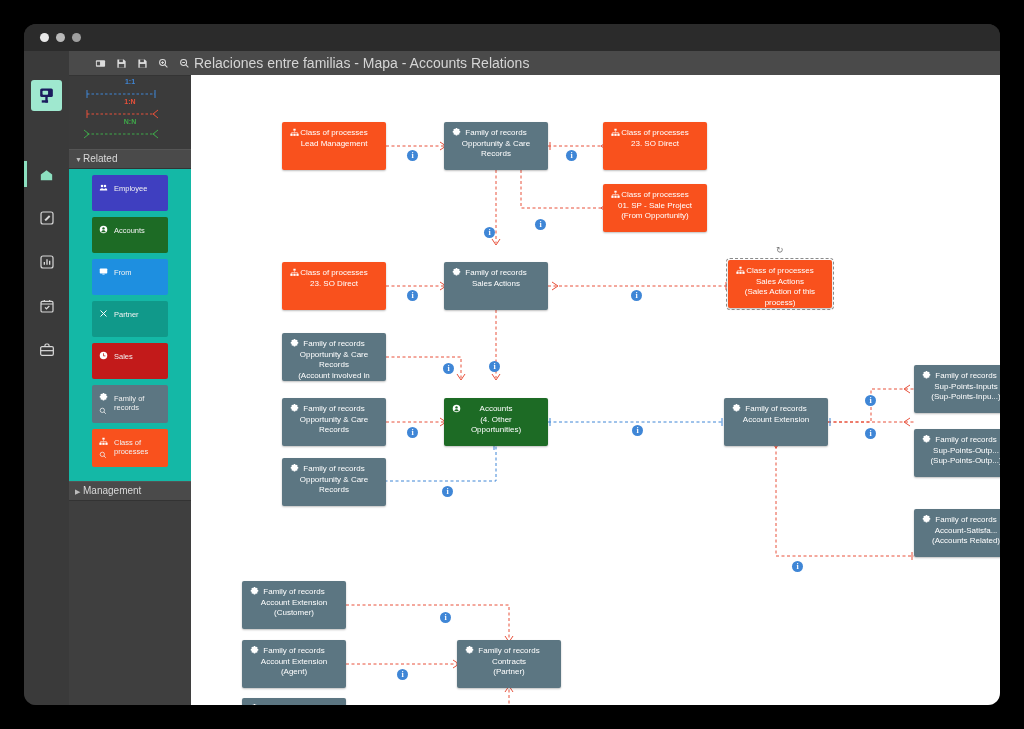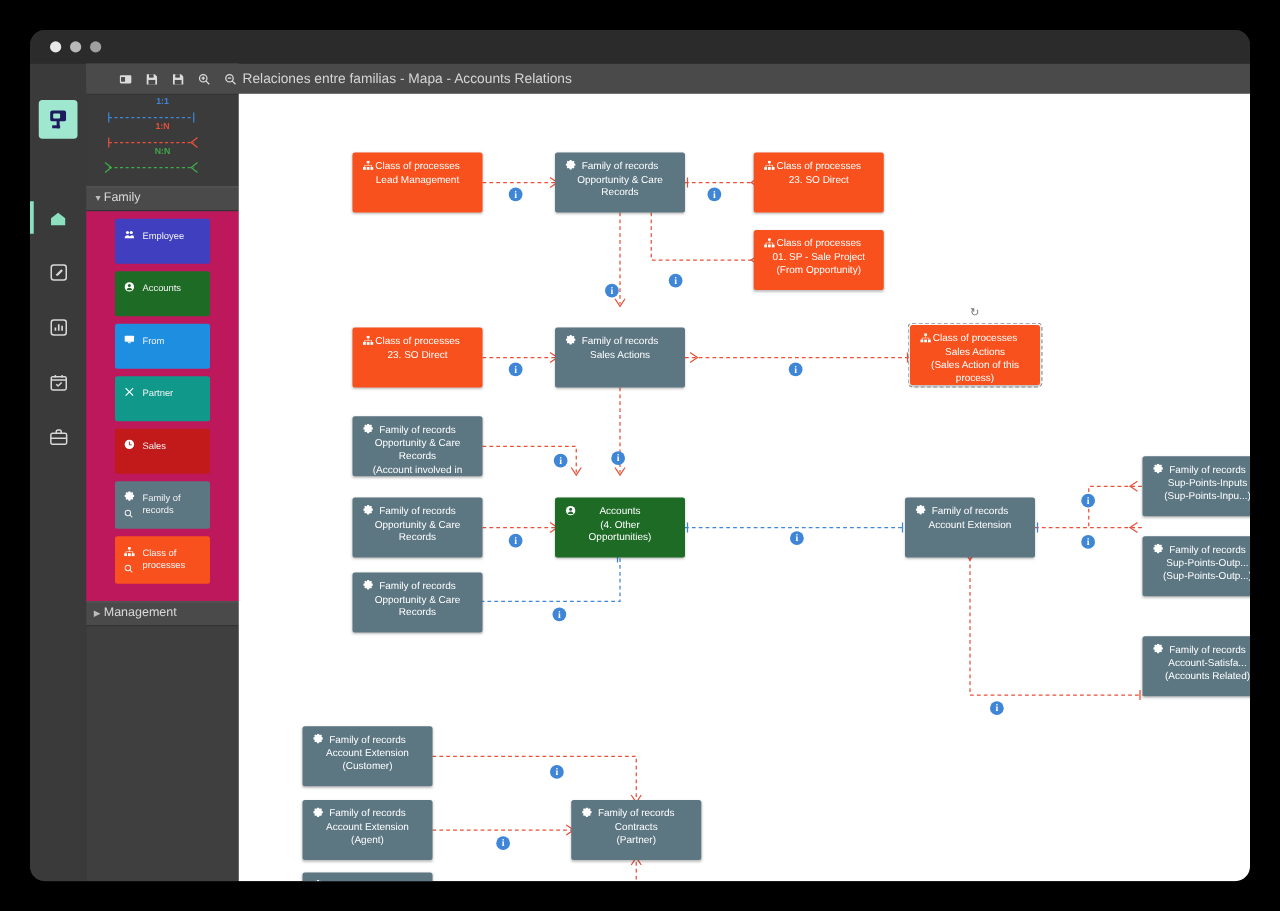--- a/index.html
+++ b/index.html
@@ -36,42 +36,42 @@
   }
   .sec-head{
     height:18px;line-height:18px;background:#4a4a4a;color:#d9d9d9;font-size:10px;
     padding-left:6px;border-top:1px solid #555;border-bottom:1px solid #333;
   }
   .sec-head .car{display:inline-block;width:8px;color:#bdbdbd;font-size:7px;}
   #relations-body{background:#3b3b3b;padding:8px 0 10px 0;}
   .rel-row{height:20px;position:relative;}
   .rel-label{position:absolute;left:0;width:100%;top:-1px;text-align:center;font-size:7px;font-weight:bold;}
   .rel-line{position:absolute;left:14px;top:10px;width:76px;height:10px;}
-  #family-body{background:#be185d;padding:6px 0 8px 0;}
+  #family-body{background:#14b8a6;padding:6px 0 8px 0;}
   .fam{
     margin:0 auto 6px auto;width:76px;height:36px;border-radius:2px;position:relative;
     color:#f2f2f2;font-size:7.5px;
   }
   .fam .fi{position:absolute;left:7px;top:8px;color:#fff;}
   .fam .ft{position:absolute;left:22px;top:9px;}
   .fam.tall{height:38px;}
   .fam .srch{position:absolute;left:7px;top:22px;color:#e8e8e8;}
 
   
   #canvas{
     position:absolute;left:167px;top:51px;width:809px;height:630px;background:#fff;overflow:hidden;
   }
   #toolbar{
     position:absolute;left:45px;top:27px;width:931px;height:24px;background:#4a4a4a;
     border-bottom:1px solid #343434;
   }
   #toolbar .tools{position:absolute;left:26px;top:0;height:24px;display:flex;align-items:center;gap:10px;}
   #toolbar .tbi{color:#dcdcdc;display:flex;align-items:center;}
   #toolbar .title{
-    position:absolute;left:125px;top:0;height:32px;line-height:24px;color:#d5d5d5;font-size:11px;
+    position:absolute;left:125px;top:0;height:32px;line-height:24px;color:#d5d5d5;font-size:14px;
   }
 
   
   .node{
     position:absolute;border-radius:2px;color:#fff;text-align:center;
     font-size:8px;line-height:10.5px;overflow:hidden;
     box-shadow:0 1px 2px rgba(0,0,0,.25);
     display:flex;align-items:flex-start;justify-content:center;
   }
   .node .glyph{position:absolute;left:8px;top:6px;}
@@ -171,21 +171,21 @@
           <div class="rel-label" style="color: rgb(63, 170, 74);">N:N</div>
           <svg class="rel-line" viewBox="0 0 76 10">
             <path d="M4 5 H72" stroke="#3faa4a" stroke-dasharray="2.5,2" fill="none"></path>
             <path d="M1 1 l5 4 l-5 4" stroke="#3faa4a" fill="none"></path>
             <path d="M75 1 l-5 4 l5 4" stroke="#3faa4a" fill="none"></path>
           </svg>
         </div>
       </div>
 
     <div class="sec-head">
-      <span class="car">▼</span><span>Family</span>
+      <span class="car">▼</span><span>Related</span>
     </div>
     <div id="family-body">
         <div class="fam" style="background: rgb(63, 63, 192);">
           <span class="fi"><svg width="9" height="9" viewBox="0 0 24 24" fill="#fff">
               <circle cx="8" cy="8" r="3.4"></circle>
               <circle cx="16" cy="8" r="3.4"></circle>
               <path d="M2 20c0-4 3-6 6-6s6 2 6 6zM12 20c.6-3.4 3.2-6 6-6 3 0 4 2 4 6z"></path>
             </svg></span>
           <span class="ft">Employee</span>
         </div>

